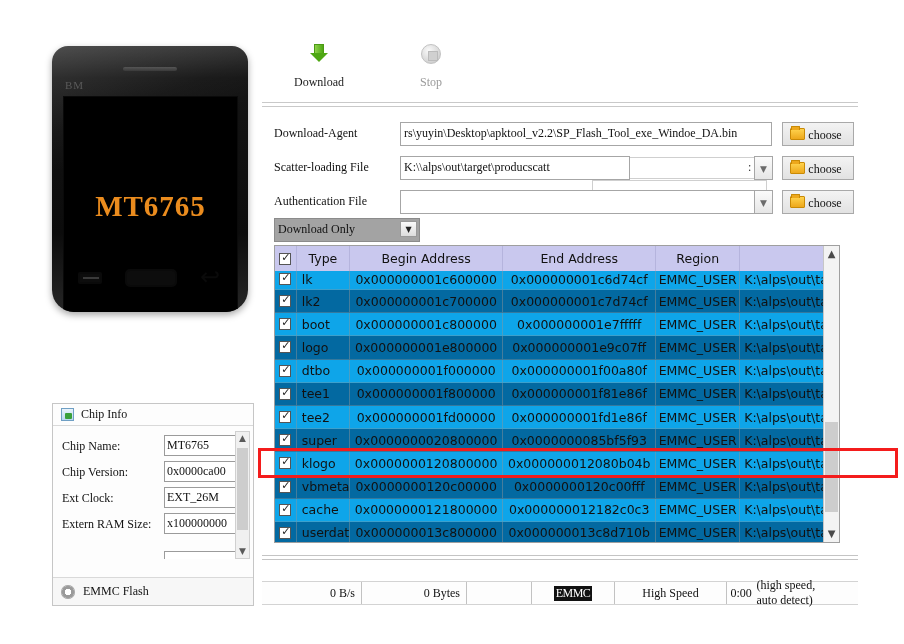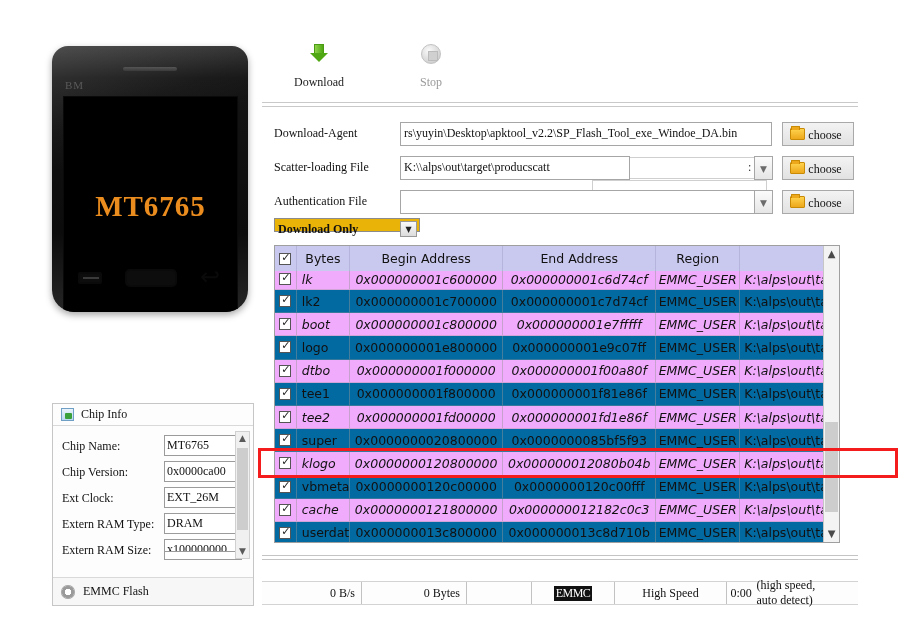--- a/index.html
+++ b/index.html
@@ -149,42 +149,42 @@
     font-size:12px; color:#111; text-align:center; line-height:24px; padding-left:14px;
   }
   .folder-icon {
     position:absolute; left:7px; top:5px; width:15px; height:12px;
     background:linear-gradient(#ffd34e,#edA81c); border:1px solid #c98a06; border-radius:1px;
   }
   .folder-icon::before{ content:""; position:absolute; left:0; top:-3px; width:7px; height:3px; background:#edA81c; border:1px solid #c98a06; border-bottom:none; border-radius:1px 1px 0 0;}
 
   
   #mode-combo {
-    position:absolute; left:12px; top:192px; width:146px; height:14px;
-    border:1px solid #8b8b8b; background:#eab308;font-weight:bold;
+    position:absolute; left:12px; top:192px; width:146px; height:24px;
+    border:1px solid #8b8b8b; background:#a3a3a3;
   }
   #mode-combo-text { position:absolute; left:3px; top:3px; font-size:12px; color:#111; }
   #mode-combo-arrow {
     position:absolute; right:2px; top:2px; width:17px; height:16px;
     background:linear-gradient(#fafafa,#dcdcdc); border:1px solid #999;
     color:#222; font-size:8px; text-align:center; line-height:16px; font-family:"DejaVu Sans", sans-serif;
   }
 
   
   #part-table {
     position:absolute; left:12px; top:219px; width:566px; height:298px;
     border:1px solid #9f9f9f; background:#fff; overflow:hidden;
     font-family:"DejaVu Sans", sans-serif;
   }
   #part-header { position:absolute; left:0; top:0; right:0; height:25px; background:#c9c8ee; display:flex; z-index:3; }
   .th { font-size:12.5px; color:#111; display:flex; align-items:center; justify-content:center;
         border-right:1px solid #b5b4dd; height:25px; }
   #part-body { position:absolute; left:0; top:25px; right:0; bottom:0; overflow:hidden; }
   .tr { display:flex; height:23.2px; align-items:stretch; }
-  .tr.odd { background:#f0abfc;font-style:italic; }
+  .tr.odd { background:#0ea5e9; }
   .tr.even { background:#0369a1; }
   .td { font-size:12.5px; color:#111; display:flex; align-items:center;
         border-right:1px solid rgba(150,150,150,0.45); border-bottom:1px solid rgba(150,150,150,0.35);
         overflow:hidden; white-space:nowrap; }
   .td.c-check { width:22px; justify-content:center; }
   .td.c-name { width:54px; padding-left:5px; }
   .td.c-begin { width:155px; justify-content:center; }
   .td.c-end { width:155px; justify-content:center; }
   .td.c-region { width:85px; justify-content:center; }
   .td.c-file { width:100px; padding-left:4px; border-right:none; }
@@ -254,24 +254,20 @@
       </div>
       <div class="cinfo-row">
         <div class="cinfo-label">Chip Version:</div>
         <div class="cinfo-value">0x0000ca00</div>
       </div>
       <div class="cinfo-row">
         <div class="cinfo-label">Ext Clock:</div>
         <div class="cinfo-value">EXT_26M</div>
       </div>
       <div class="cinfo-row">
-        <div class="cinfo-label">Extern RAM Type:</div>
-        <div class="cinfo-value">DRAM</div>
-      </div>
-      <div class="cinfo-row">
         <div class="cinfo-label">Extern RAM Size:</div>
         <div class="cinfo-value">x100000000</div>
       </div>
     </div>
     <div id="cinfo-partial"></div>
     <div id="chipinfo-scroll">
       <div class="sb-arrow" id="chipinfo-scroll-up">▲</div>
       <div id="chipinfo-thumb"></div>
       <div class="sb-arrow" id="chipinfo-scroll-down">▼</div>
     </div>
@@ -334,21 +330,21 @@
     <div id="mode-combo">
       <div id="mode-combo-text">Download Only</div>
       <div id="mode-combo-arrow">▼</div>
     </div>
 
     <div id="part-table">
       <div id="part-header">
         <div class="th c-check">
             <span class="cb"></span>
           </div>
-        <div class="th c-name">Bytes</div>
+        <div class="th c-name">Type</div>
         <div class="th c-begin">Begin Address</div>
         <div class="th c-end">End Address</div>
         <div class="th c-region">Region</div>
         <div class="th c-file"></div>
       </div>
       <div id="part-body">
           <div class="tr odd" style="height: 21px; margin-top: -2px;">
             <div class="td c-check">
               <span class="cb"></span>
             </div>

